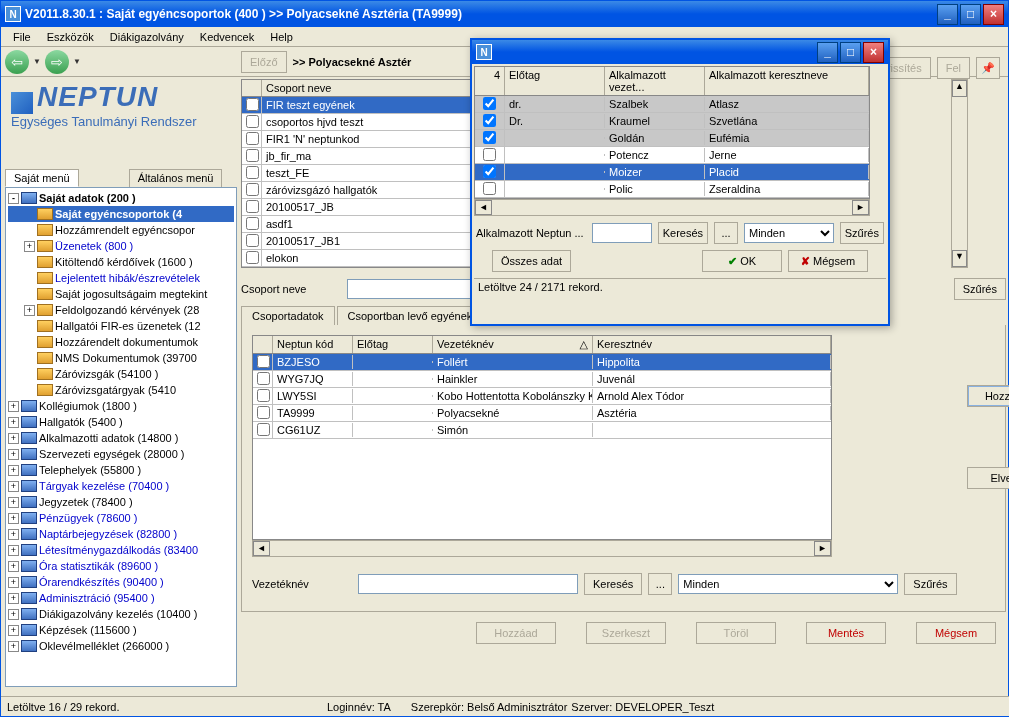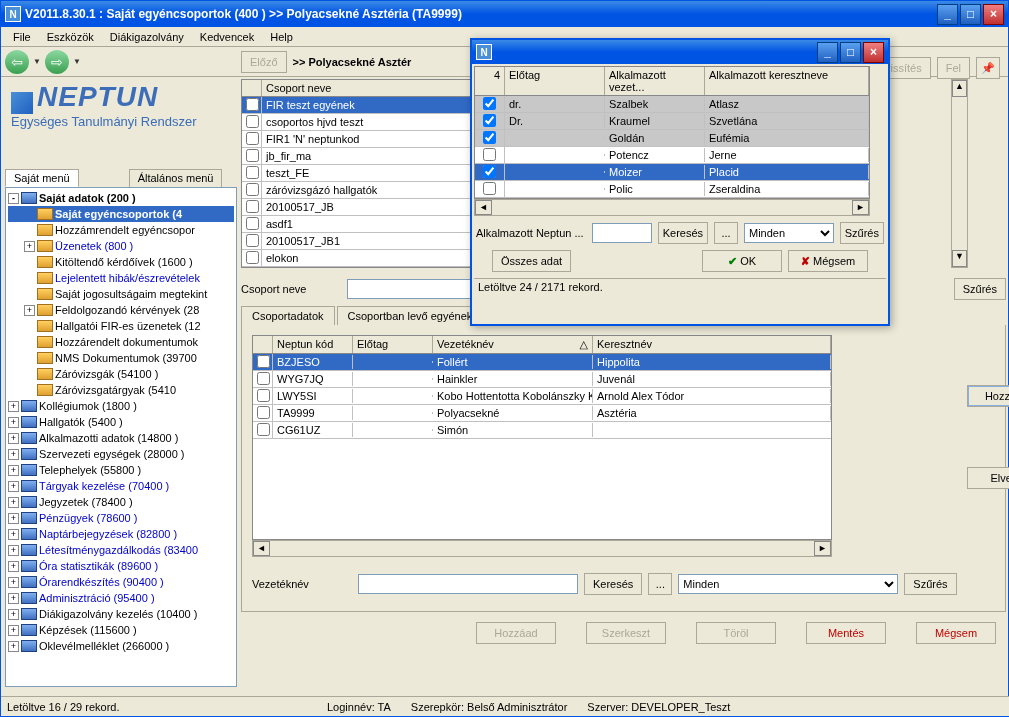--- a/index.html
+++ b/index.html
@@ -435,21 +435,21 @@
       <button class="btn action-btn" disabled="">Töröl</button>
       <button class="btn action-btn red-text">Mentés</button>
       <button class="btn action-btn red-text">Mégsem</button>
     </div>
   </div>
 
   <div class="status-bar">
     <span style="width:300px">Letöltve 16 / 29 rekord.</span>
     <span style="margin-left:20px">Loginnév: TA</span>
     <span style="margin-left:20px">Szerepkör: Belső Adminisztrátor</span>
-    <span style="margin-left:20px">Szerver: DEVELOPER_Teszt</span>
+    <span style="margin-left:4px">Szerver: DEVELOPER_Teszt</span>
   </div>
 </div>
 
 <div class="popup">
   <div class="titlebar">
     <div class="icon-box">N</div>
     <div class="title-text"></div>
     <div class="win-btn">_</div>
     <div class="win-btn">□</div>
     <div class="win-btn close-btn">×</div>

